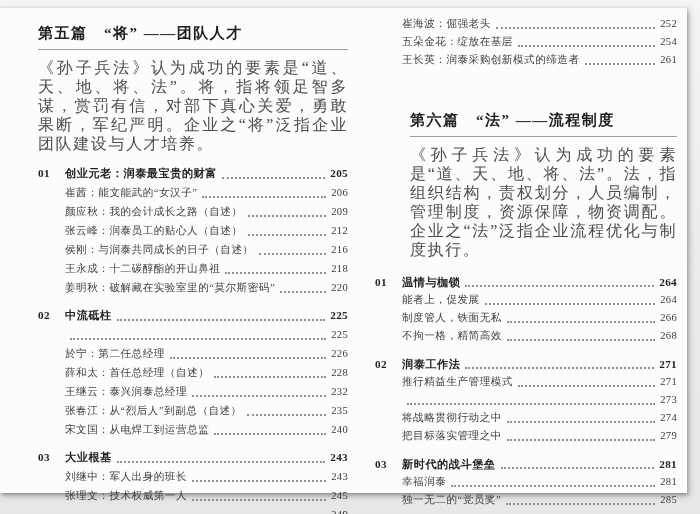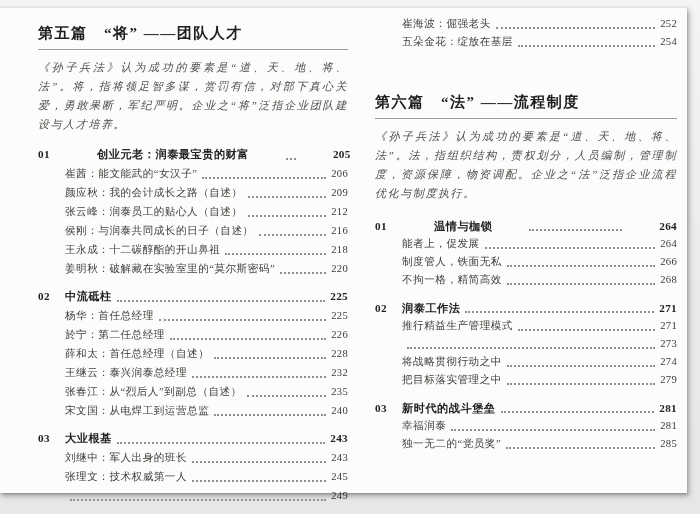--- a/index.html
+++ b/index.html
@@ -18,44 +18,44 @@
   .col{position:absolute;color:#3c3c3c;}
   .col-left{left:38px;top:24px;width:310px;}
   .col-right{left:375px;top:15px;width:302px;}
 
   .part-title{
     font-size:15px;line-height:18px;font-weight:bold;color:#1e1e1e;
     letter-spacing:1.5px;margin:0;white-space:nowrap;
   }
   .rule{border:none;border-top:1px solid #9a9d9b;margin:7px 0 0 0;height:0;}
   .intro{
-    font-size:11px;line-height:19px;color:#4d4d4b;letter-spacing:1.6px;
-    text-align:justify;margin:8px 0 0 0;font-style:italic;
+    font-size:16px;line-height:19px;color:#4d4d4b;letter-spacing:1.6px;
+    text-align:justify;margin:8px 0 0 0;
   }
   .toc{margin-top:11px;}
   .toc-row{
     display:flex;align-items:flex-end;height:19px;line-height:19px;
     font-size:10.6px;color:#3e3e3c;white-space:nowrap;letter-spacing:.5px;
   }
   .col-right .toc .toc-row{height:18px;line-height:18px;justify-content:flex-end;}
   .toc-row .num{width:27px;flex:0 0 27px;color:#3e3e3c;}
   .toc-row .title{flex:0 0 auto;overflow:hidden;}
   .toc-row .dots{
     flex:1 1 auto;min-width:10px;margin:0 5px 4px 5px;
     border-bottom:2px dotted #8f8f8d;height:0;
   }
   .toc-row .page{flex:0 0 auto;text-align:right;color:#3a3a38;letter-spacing:.3px;}
   .toc-row.sec{font-weight:bold;font-size:11.2px;color:#222;}
   .toc-row.sec .title,.toc-row.sec .num,.toc-row.sec .page{color:#222;}
   .toc-row.sec{margin-top:9px;}
-  .toc-row.sec:first-child{margin-top:0;gap:32px;}
+  .toc-row.sec:first-child{margin-top:0;}
   .col-right .toc .toc-row.sec{margin-top:10px;}
   .col-right .toc .toc-row.sec:first-child{margin-top:0;}
   .carryover .toc-row{height:19px;line-height:19px;}
-  .hdr-block{margin-top:42px;}
+  .hdr-block{margin-top:42px;margin-left:35px;}
 </style>
 </head>
 <body>
 
 <div class="sheet"></div>
 
 <div class="col col-left">
   <h1 class="part-title">第五篇　“将” ——团队人才</h1>
   <hr class="rule">
   <p class="intro">《孙子兵法》认为成功的要素是“道、天、地、将、法”。将，指将领足智多谋，赏罚有信，对部下真心关爱，勇敢果断，军纪严明。企业之“将”泛指企业团队建设与人才培养。</p>
@@ -113,21 +113,20 @@
 
       <div class="toc-row sec">
         <span class="num">02</span>
         <span class="title">中流砥柱</span>
         <span class="dots"></span>
         <span class="page">225</span>
       </div>
 
       <div class="toc-row">
         <span class="num"></span>
-        <span class="title">杨华：首任总经理</span>
         <span class="dots"></span>
         <span class="page">225</span>
       </div>
 
       <div class="toc-row">
         <span class="num"></span>
         <span class="title">於宁：第二任总经理</span>
         <span class="dots"></span>
         <span class="page">226</span>
       </div>
@@ -200,20 +199,26 @@
       </div>
 
       <div class="toc-row">
         <span class="num"></span>
         <span class="title">五朵金花：绽放在基层</span>
         <span class="dots"></span>
         <span class="page">254</span>
       </div>
 
 
+      <div class="toc-row">
+        <span class="num"></span>
+        <span class="title">王长英：润泰采购创新模式的缔造者</span>
+        <span class="dots"></span>
+        <span class="page">261</span>
+      </div>
     </div>
 
   <div class="hdr-block">
     <h1 class="part-title">第六篇　“法” ——流程制度</h1>
     <hr class="rule">
     <p class="intro">《孙子兵法》认为成功的要素是“道、天、地、将、法”。法，指组织结构，责权划分，人员编制，管理制度，资源保障，物资调配。企业之“法”泛指企业流程优化与制度执行。</p>
   </div>
 
   <div class="toc" style="margin-top:14px;">
 

